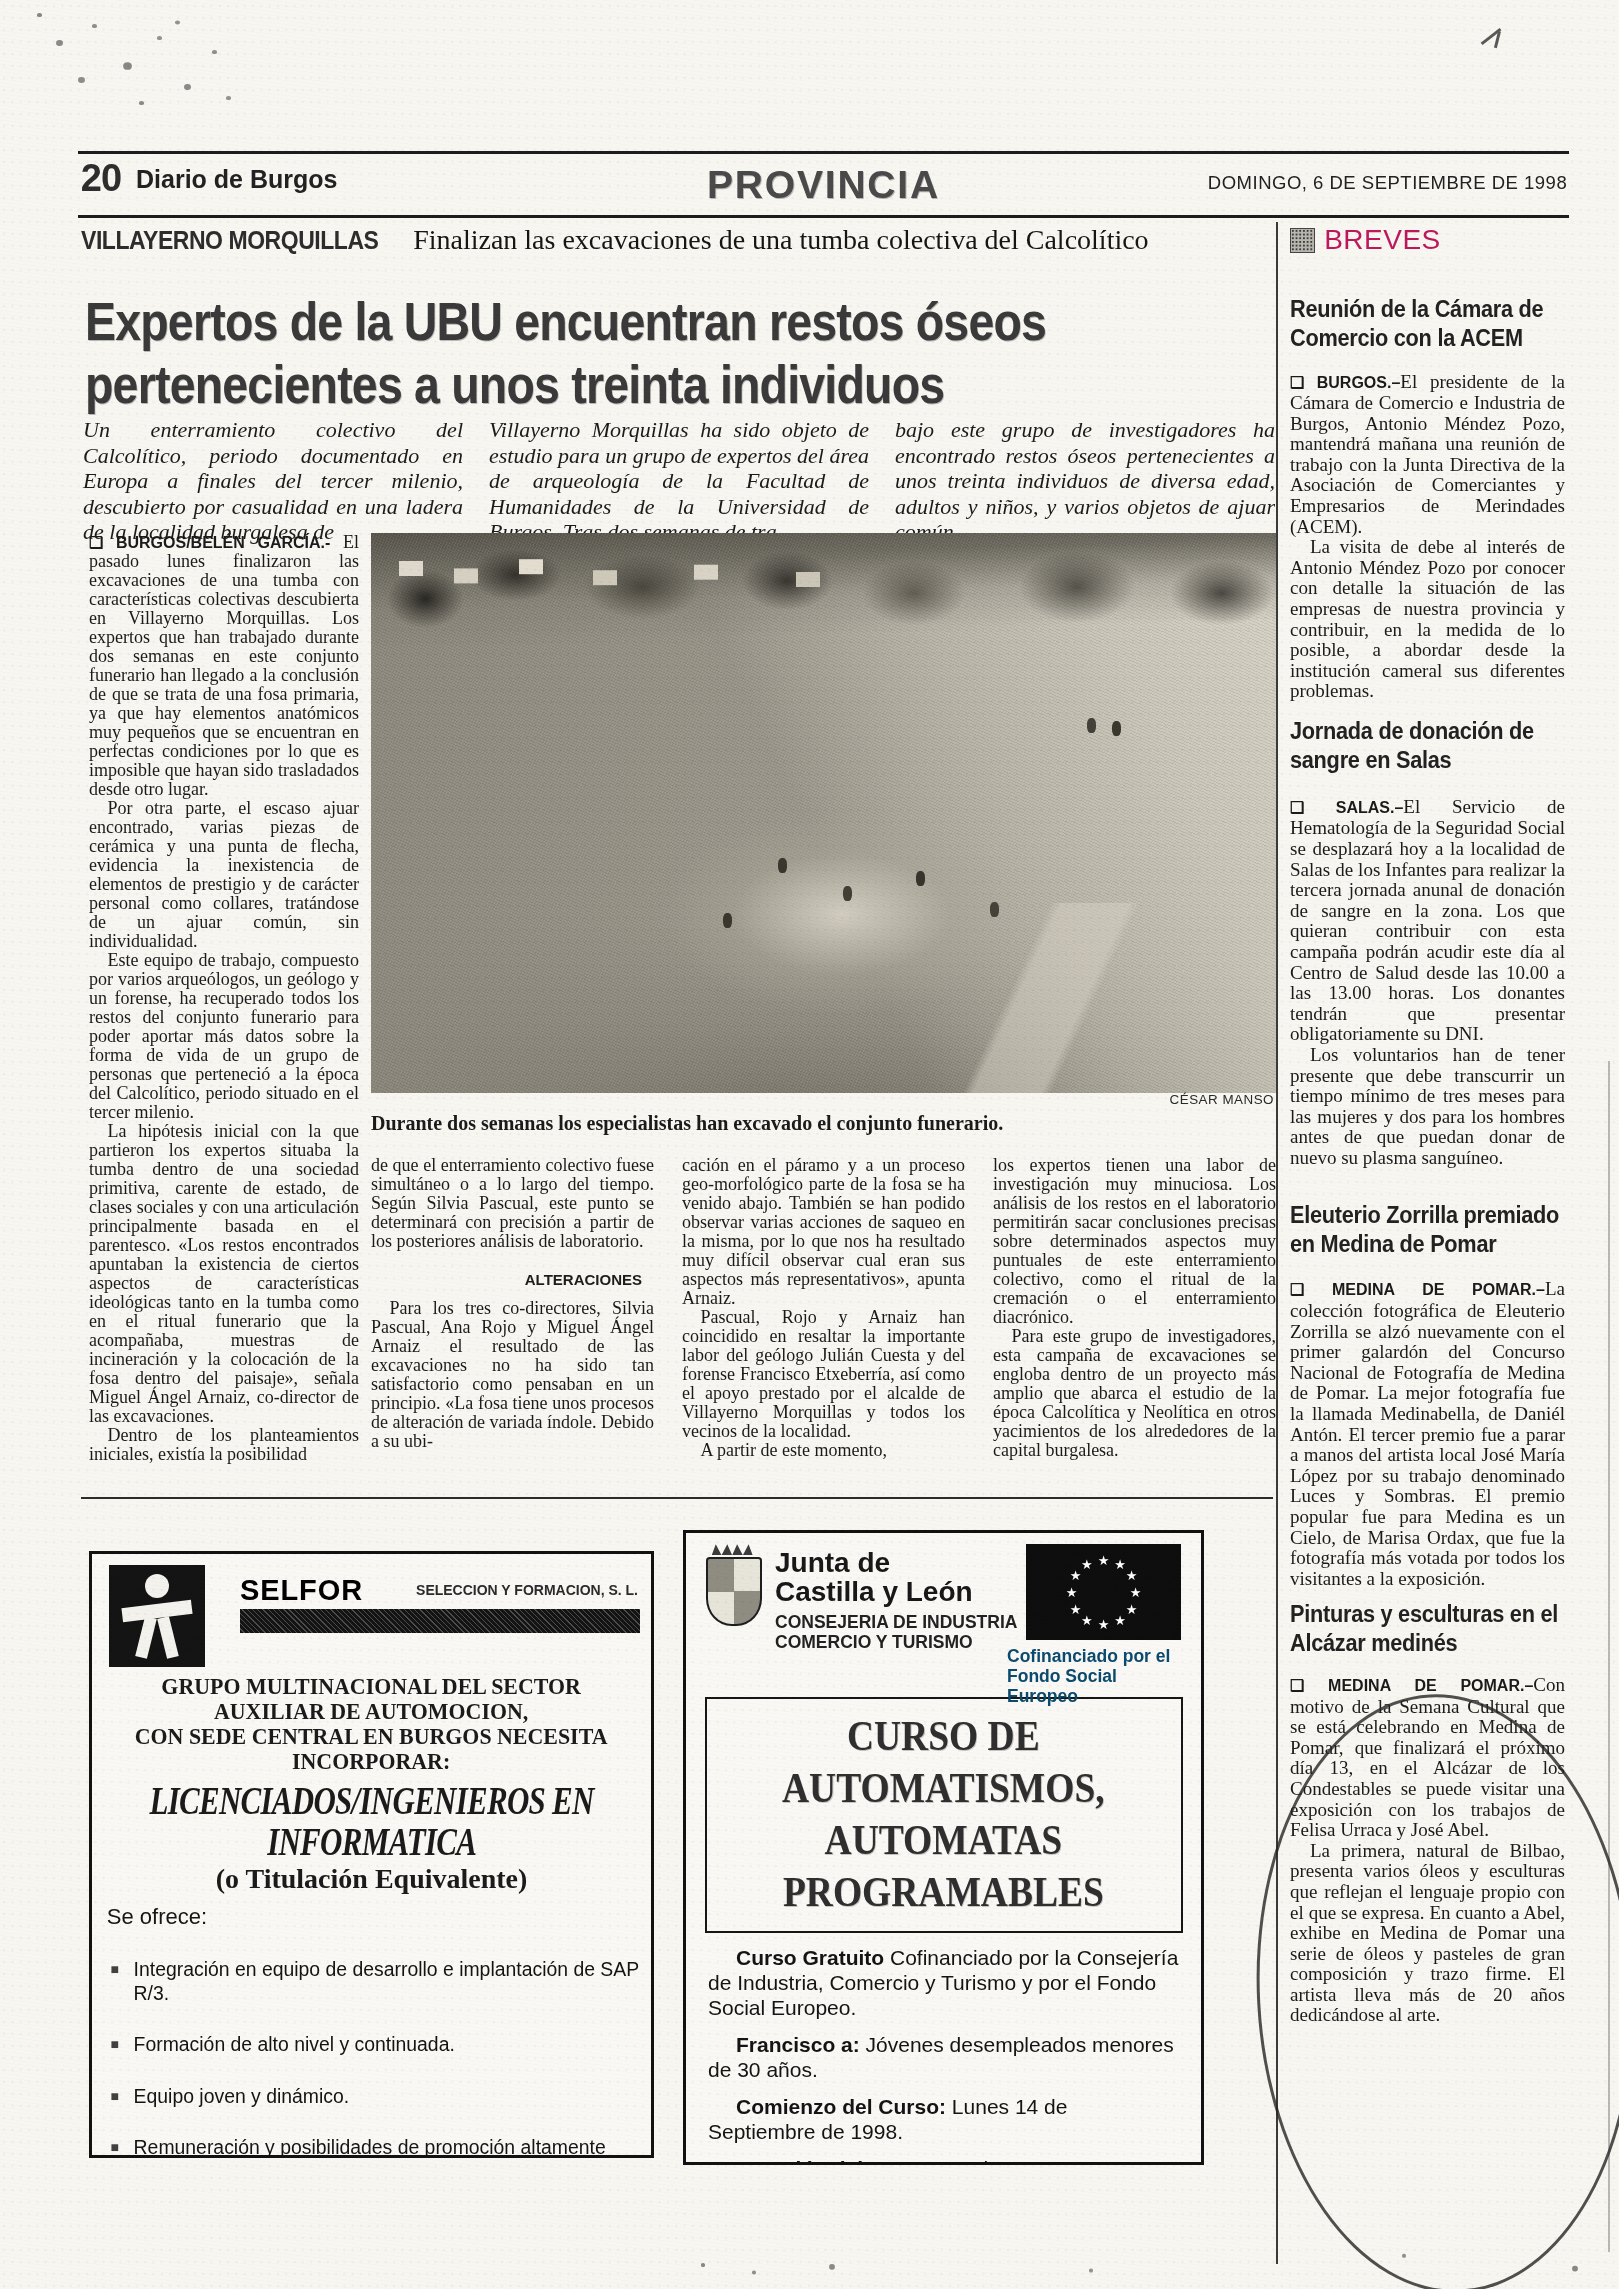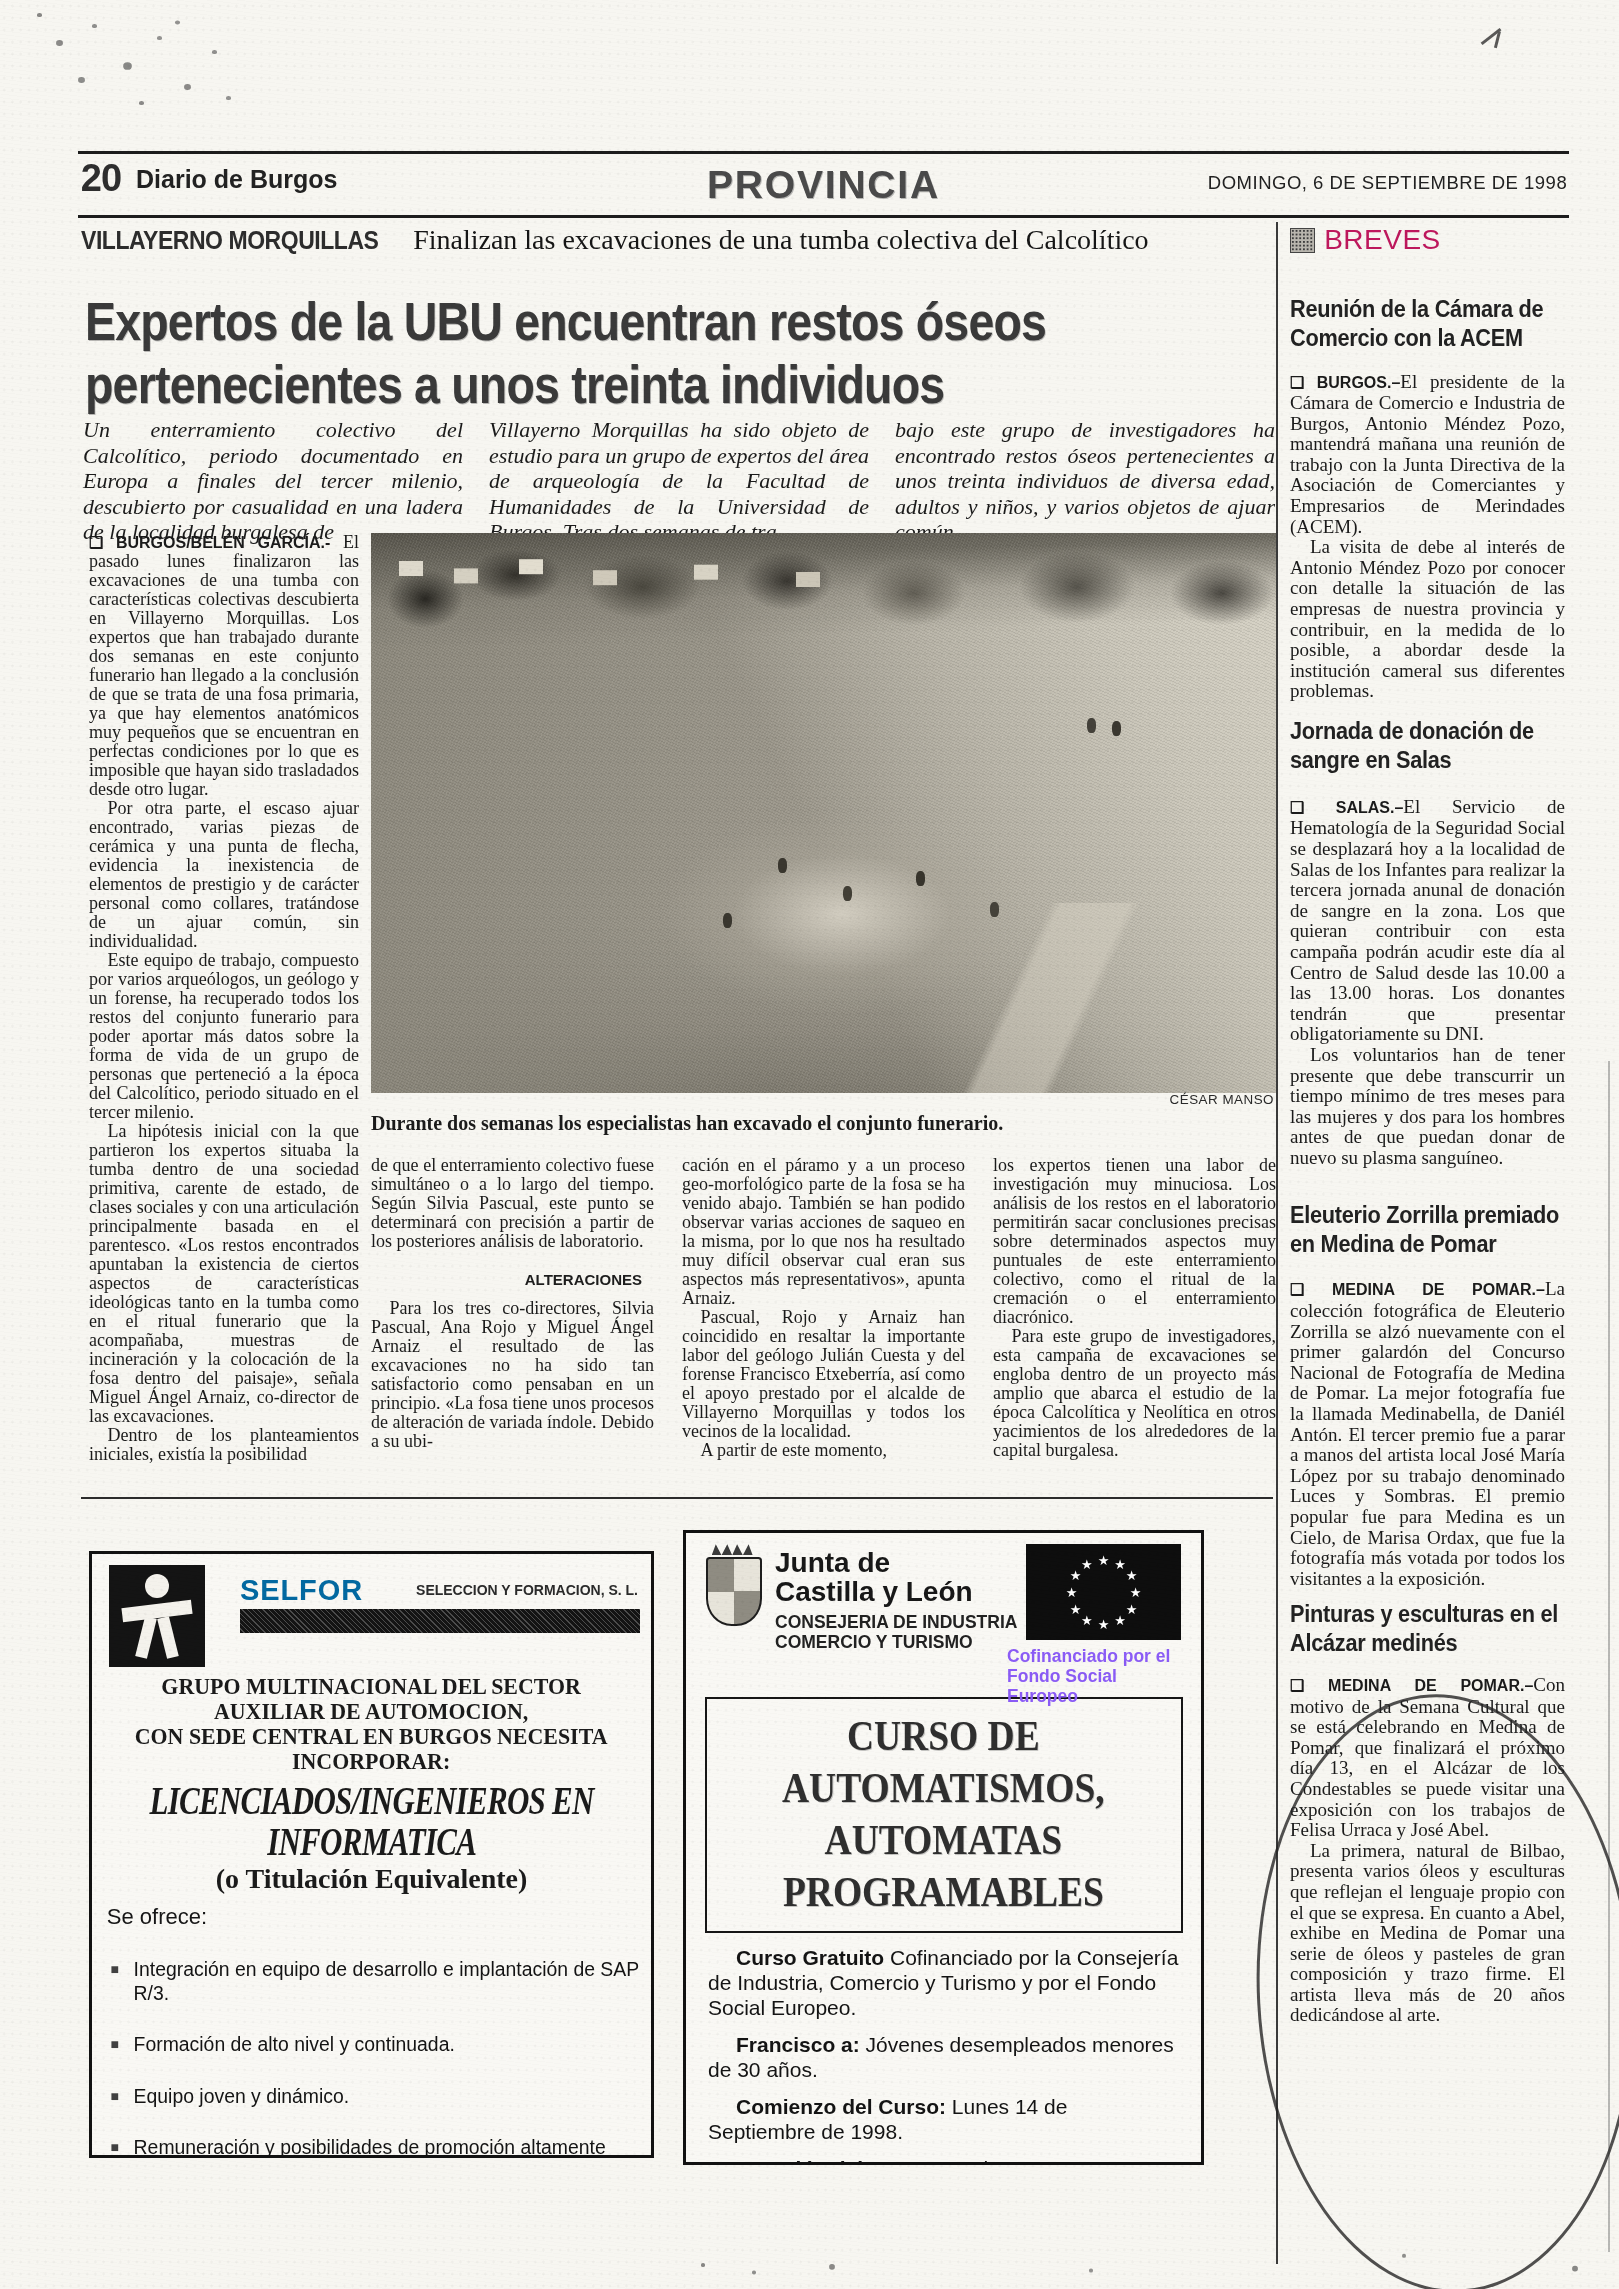--- a/index.html
+++ b/index.html
@@ -82,21 +82,21 @@
   .ad{position:absolute;border:3.7px solid #121212;box-sizing:border-box;overflow:hidden;background:rgba(255,255,255,.25);}
 
   
   .selfor{left:89px;top:1551px;width:565px;height:607px;font-family:"Liberation Sans",sans-serif;}
   .sf-header{position:relative;height:89px;}
   .selfor-logo{position:absolute;left:16.6px;top:11px;width:96px;height:102px;background:#141414;z-index:2;}
   .sl-head{position:absolute;left:36px;top:9.2px;width:24px;height:24px;border-radius:50%;background:#f4f2ec;}
   .sl-arms{position:absolute;left:13px;top:39px;width:70px;height:14px;background:#f4f2ec;transform:rotate(-7deg);}
   .sl-legL{position:absolute;left:31px;top:52px;width:12px;height:41px;background:#f4f2ec;transform:rotate(14deg);}
   .sl-legR{position:absolute;left:53px;top:52px;width:12px;height:41px;background:#f4f2ec;transform:rotate(-14deg);}
-  .sf-name{position:absolute;left:148px;top:20px;font-size:29px;font-weight:700;letter-spacing:0.9px;color:#0369a1;}
+  .sf-name{position:absolute;left:148px;top:20px;font-size:29px;font-weight:700;letter-spacing:0.9px;color:#000000;}
   .sf-tagline{position:absolute;right:13px;top:28px;font-size:14px;font-weight:700;color:#2b2b2b;}
   .sf-bar{position:absolute;left:148px;top:55px;right:11px;height:24px;
           background:repeating-linear-gradient(45deg,#141414 0 2.8px,#4c4c4c 2.8px 3.7px);}
   .sf-intro{margin:31px 7.4px 0;text-align:center;font-family:"Liberation Serif",serif;font-weight:700;
             font-size:22.6px;line-height:25px;transform:scaleX(.97);transform-origin:center;}
   .sf-title{margin:5.5px 0 0;text-align:center;font-family:"Liberation Serif",serif;font-style:italic;font-weight:700;
             font-size:39px;line-height:41px;width:126%;transform:scaleX(.794);transform-origin:left center;letter-spacing:-0.9px;}
   .sf-sub{margin:1.8px 0 0;text-align:center;font-family:"Liberation Serif",serif;font-weight:700;font-size:28px;}
   .sf-label{margin:9.2px 0 1.8px 14.8px;font-size:22px;color:#161616;}
   .sf-list{list-style:none;margin:3.7px 0 0 16.6px;padding:0;font-size:19.4px;line-height:23.5px;color:#141414;}
@@ -115,21 +115,21 @@
   .j-dept{position:absolute;left:89px;top:79px;font-size:17.5px;line-height:20px;font-weight:700;color:#222;}
   .eu-flag{position:absolute;right:20px;top:11px;width:155px;height:96px;background:#0e0e0e;}
   .eu-star{position:absolute;left:50%;top:50%;width:0;height:0;color:#fff;font-size:13px;}
   .eu-star::before{content:"★";position:absolute;transform:translate(-50%,-50%);}
   .eu-star:nth-child(1){margin:-32px 0 0 0;} .eu-star:nth-child(2){margin:-28px 0 0 16.6px;}
   .eu-star:nth-child(3){margin:-16.6px 0 0 28px;} .eu-star:nth-child(4){margin:0 0 0 32px;}
   .eu-star:nth-child(5){margin:16.6px 0 0 28px;} .eu-star:nth-child(6){margin:28px 0 0 16.6px;}
   .eu-star:nth-child(7){margin:32px 0 0 0;} .eu-star:nth-child(8){margin:28px 0 0 -16.6px;}
   .eu-star:nth-child(9){margin:16.6px 0 0 -28px;} .eu-star:nth-child(10){margin:0 0 0 -32px;}
   .eu-star:nth-child(11){margin:-16.6px 0 0 -28px;} .eu-star:nth-child(12){margin:-28px 0 0 -16.6px;}
-  .eu-caption{position:absolute;right:20px;top:113px;width:174px;font-size:17.5px;line-height:20px;font-weight:700;color:#8b5cf6;}
+  .eu-caption{position:absolute;right:20px;top:113px;width:174px;font-size:17.5px;line-height:20px;font-weight:700;color:#0c4a6e;}
   .j-titlebox{margin:24px 18.5px 0;border:2.8px solid #161616;padding:11px 3.7px 13px;text-align:center;}
   .j-title{font-family:"Liberation Serif",serif;font-weight:700;font-size:42px;line-height:52px;color:#2f2f2f;
            width:112%;transform:scaleX(.893);transform-origin:left center;letter-spacing:0;
            text-shadow:0.9px 0.9px 0 rgba(120,120,120,.4);}
   .j-line{margin:12px 22px 0;font-size:21px;line-height:25px;color:#141414;}
   .j-line b{font-size:21px;margin-left:28px;}
   .j-contact{margin:7.4px 0 0 164px;font-weight:700;font-size:21px;line-height:23.5px;color:#111;}
 
   
   .breves{position:absolute;left:1290px;top:224px;width:275px;}

